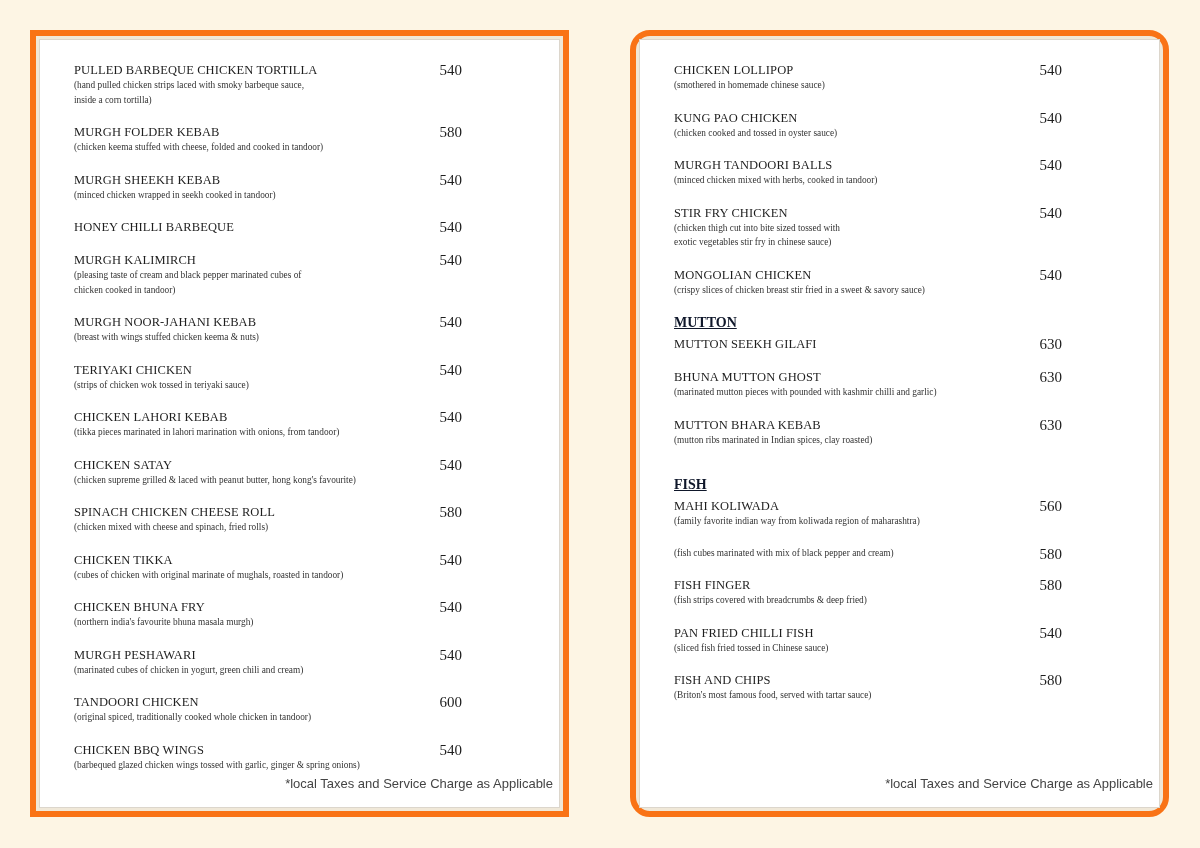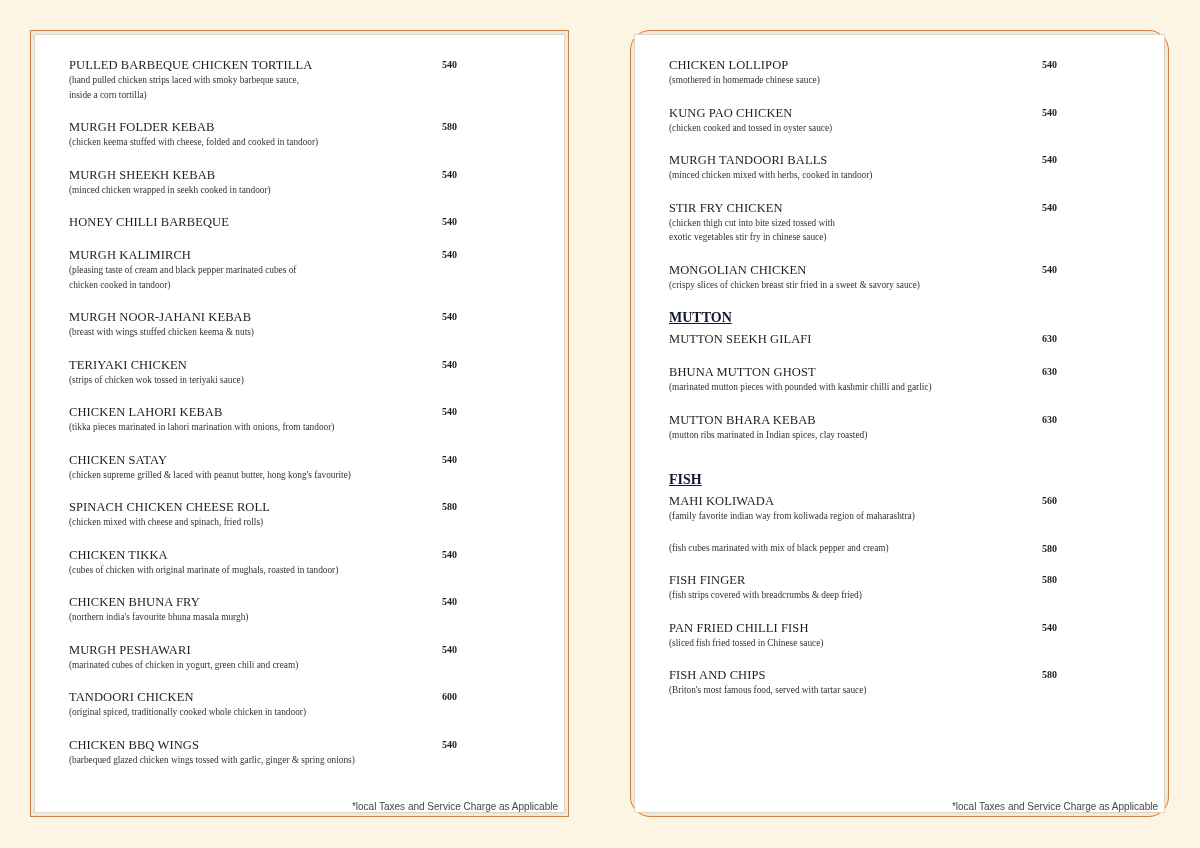--- a/index.html
+++ b/index.html
@@ -5,47 +5,47 @@
   html, body { margin: 0; padding: 0; }
   body {
     width: 1200px; height: 848px; background: #fdf5e4;
     position: relative; overflow: hidden;
     font-family: "Liberation Serif", "DejaVu Serif", serif;
     color: #1e1e1e;
   }
   .page {
     position: absolute; top: 30px; width: 539px; height: 787px;
     background: #f0e8d8;
-    border: 1px solid #f97316;
+    border: 6px solid #f97316;
     box-sizing: border-box;
     padding: 3px;
   }
   .page.left { left: 30px; }
   .page.right { left: 630px; border-radius: 20px; }
   .page-inner {
     width: 100%; height: 100%; box-sizing: border-box;
     background: #ffffff;
     border: 1px solid #dcd6cc;
     position: relative;
   }
   .items { position: absolute; left: 34px; top: 22px; width: 420px; }
   .item { position: relative; margin-bottom: 17px; }
   .item-name { font-size: 12.5px; line-height: 16px; letter-spacing: 0.1px; display: block; }
   .item-desc { font-size: 9.3px; line-height: 14.5px; color: #333; display: block; white-space: pre-line; width: 290px; }
-  .item-price { position: absolute; right: 32px; top: 0; font-size: 10px; line-height: 16px; font-weight: bold; }
+  .item-price { position: absolute; right: 32px; top: 0; font-size: 15px; line-height: 16px; }
   .section-title {
     font-size: 14px; font-weight: bold; text-decoration: underline;
     line-height: 18px; margin: 20px 0 4px 0; display: block; color: #0f172a;
   }
   .section-title.first { margin-top: 6px; }
   .right .items .item { margin-bottom: 17px; }
   .footnote {
-    position: absolute; right: 6px; bottom: 0;
+    position: absolute; right: 6px; bottom: 16px;
     font-family: "Liberation Sans", "DejaVu Sans", sans-serif;
-    font-size: 10px; color: #444;
+    font-size: 13px; color: #444;
   }
 </style>
 </head>
 <body>
 
 <div class="page left">
   <div class="page-inner">
     <div class="items" id="left-items">
         <div class="item">
           <span class="item-name">PULLED BARBEQUE CHICKEN TORTILLA</span>

